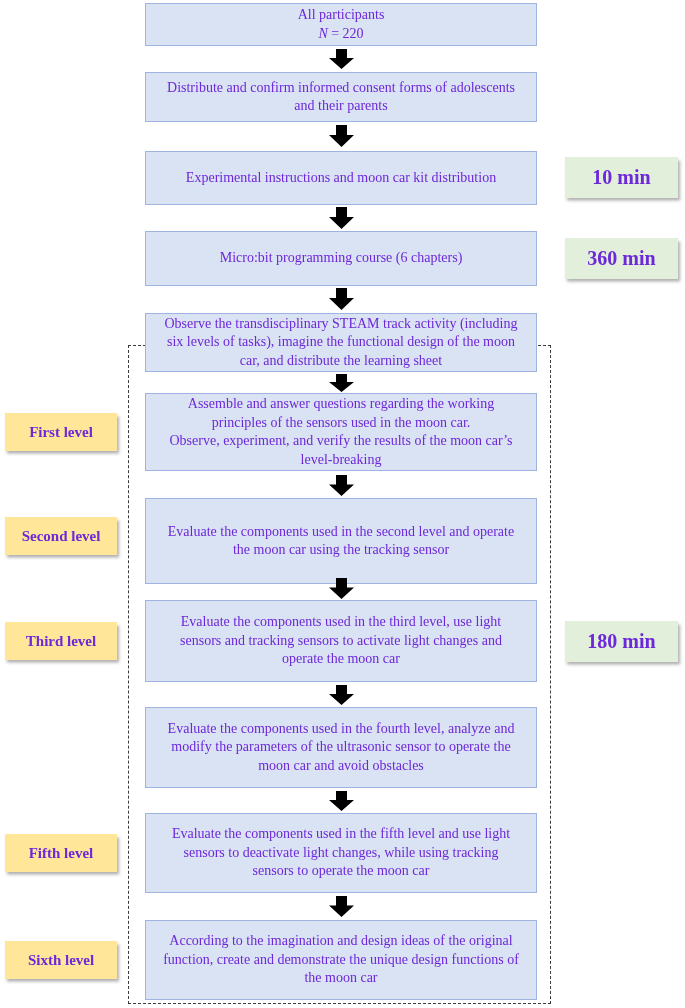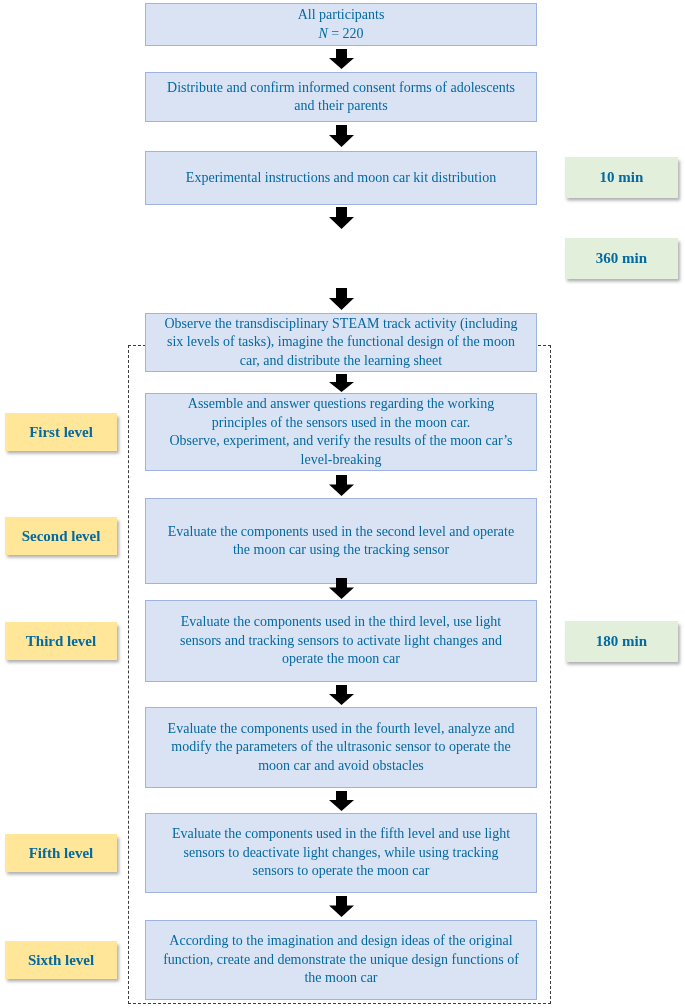--- a/index.html
+++ b/index.html
@@ -3,21 +3,21 @@
 <meta charset="utf-8">
 <title>Experimental Procedure Flowchart</title>
 <style>
   html, body { margin: 0; padding: 0; background: #ffffff; }
   .canvas {
     position: relative;
     width: 685px;
     height: 1008px;
     background: #ffffff;
     font-family: "Liberation Serif", serif;
-    color: #0369a1;
+    color: #6d28d9;
     overflow: hidden;
   }
   .dashed-frame {
     position: absolute;
     left: 128px; top: 345px;
     width: 421px; height: 657px;
     border: 1.6px dashed #3a3a3a;
     z-index: 1;
     background: transparent;
   }
@@ -40,21 +40,21 @@
     line-height: 18.5px;
     padding: 1px 4px;
     white-space: pre-line;
   }
   .green {
     left: 565px;
     width: 113px;
     height: 41px;
     background: #e2efda;
     font-weight: bold;
-    font-size: 15px;
+    font-size: 20px;
     box-shadow: 2px 2.5px 3px rgba(110,110,110,0.55);
   }
   .yellow {
     left: 5px;
     width: 112px;
     height: 38px;
     background: #ffe699;
     font-weight: bold;
     font-size: 15px;
     box-shadow: 2px 2.5px 3px rgba(110,110,110,0.55);
@@ -90,20 +90,23 @@
   </div>
 
   <div class="arrow" style="top:125px;height:22px"></div>
 
   <div class="box blue" style="top:151px;height:54px">
     <span>Experimental instructions and moon car kit distribution</span>
   </div>
 
   <div class="arrow" style="top:207px;height:22px"></div>
 
+  <div class="box blue" style="top:231px;height:55px">
+    <span>Micro:bit programming course (6 chapters)</span>
+  </div>
 
   <div class="arrow" style="top:288px;height:22px"></div>
 
   <div class="box blue" style="top:313px;height:59px">
     <span>Observe the transdisciplinary STEAM track activity (including
 six levels of tasks), imagine the functional design of the moon
 car, and distribute the learning sheet</span>
   </div>
 
   <div class="arrow" style="top:374px;height:18px"></div>

